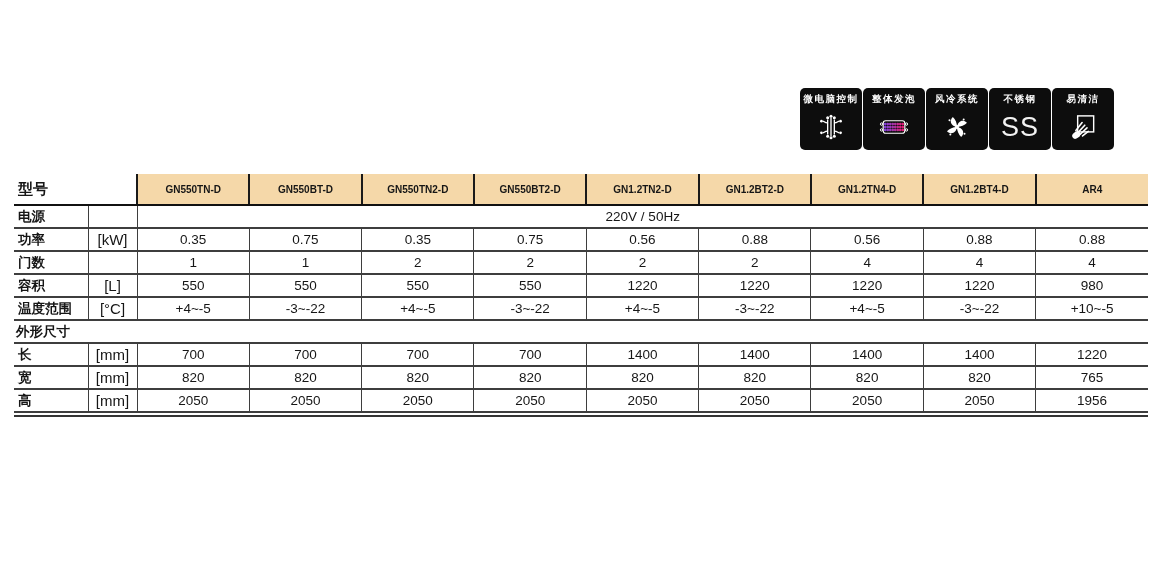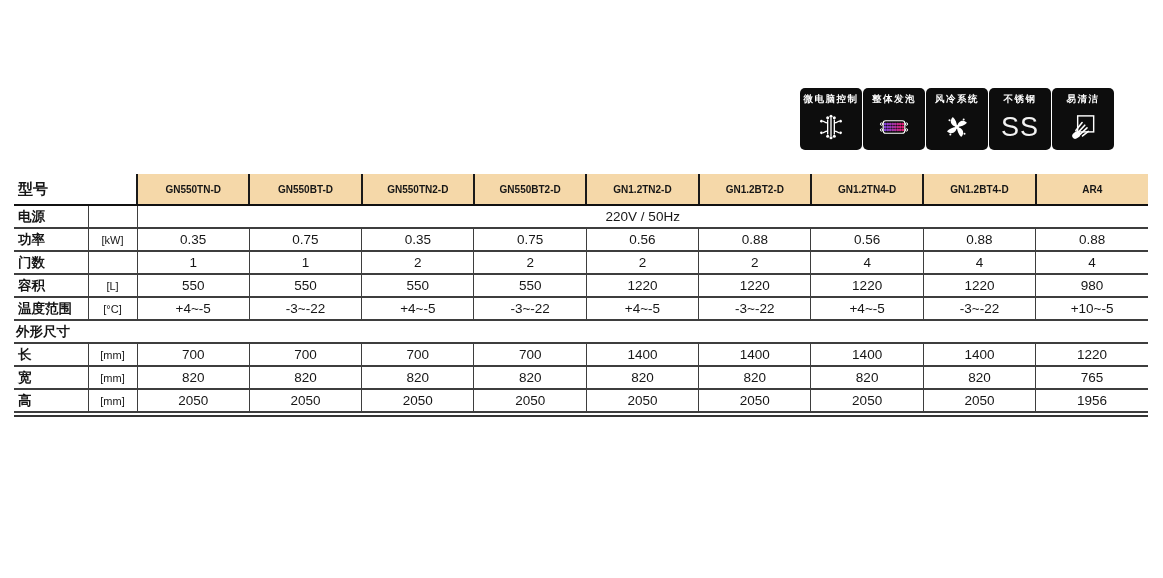--- a/index.html
+++ b/index.html
@@ -19,21 +19,21 @@
   
   .table-wrap{position:absolute;left:14px;top:174px;width:1134px;}
   table{border-collapse:collapse;table-layout:fixed;width:100%;}
   th,td{padding:0 2px;box-sizing:border-box;overflow:hidden;white-space:nowrap;}
   thead th{height:31px;background:var(--header-bg,#f5d8a9);
            border-bottom:2.5px solid #111;border-left:2px solid #1a1a1a;
            font-size:10px;font-weight:bold;text-align:center;}
   thead th.corner{background:#fff;border-left:none;text-align:left;font-size:15px;padding-left:4px;}
   tbody td{height:23px;border-bottom:2px solid var(--line,#3e3e3e);font-size:13.5px;text-align:center;}
   td.label{text-align:left;font-weight:bold;padding-left:4px;}
-  td.unit{font-size:11px;border-left:1.5px solid var(--line,#3e3e3e);margin-top:8px;}
+  td.unit{font-size:15px;border-left:1.5px solid var(--line,#3e3e3e);margin-top:8px;}
   td.val,td.spanval{border-left:1.5px solid var(--line,#3e3e3e);}
   td.section{text-align:left;font-weight:bold;}
   .bottom-rule{height:2px;background:#333;margin-top:1.5px;}
 </style>
 </head>
 <body>
 
 <div class="page">
 
   <div class="badges" id="badges">

